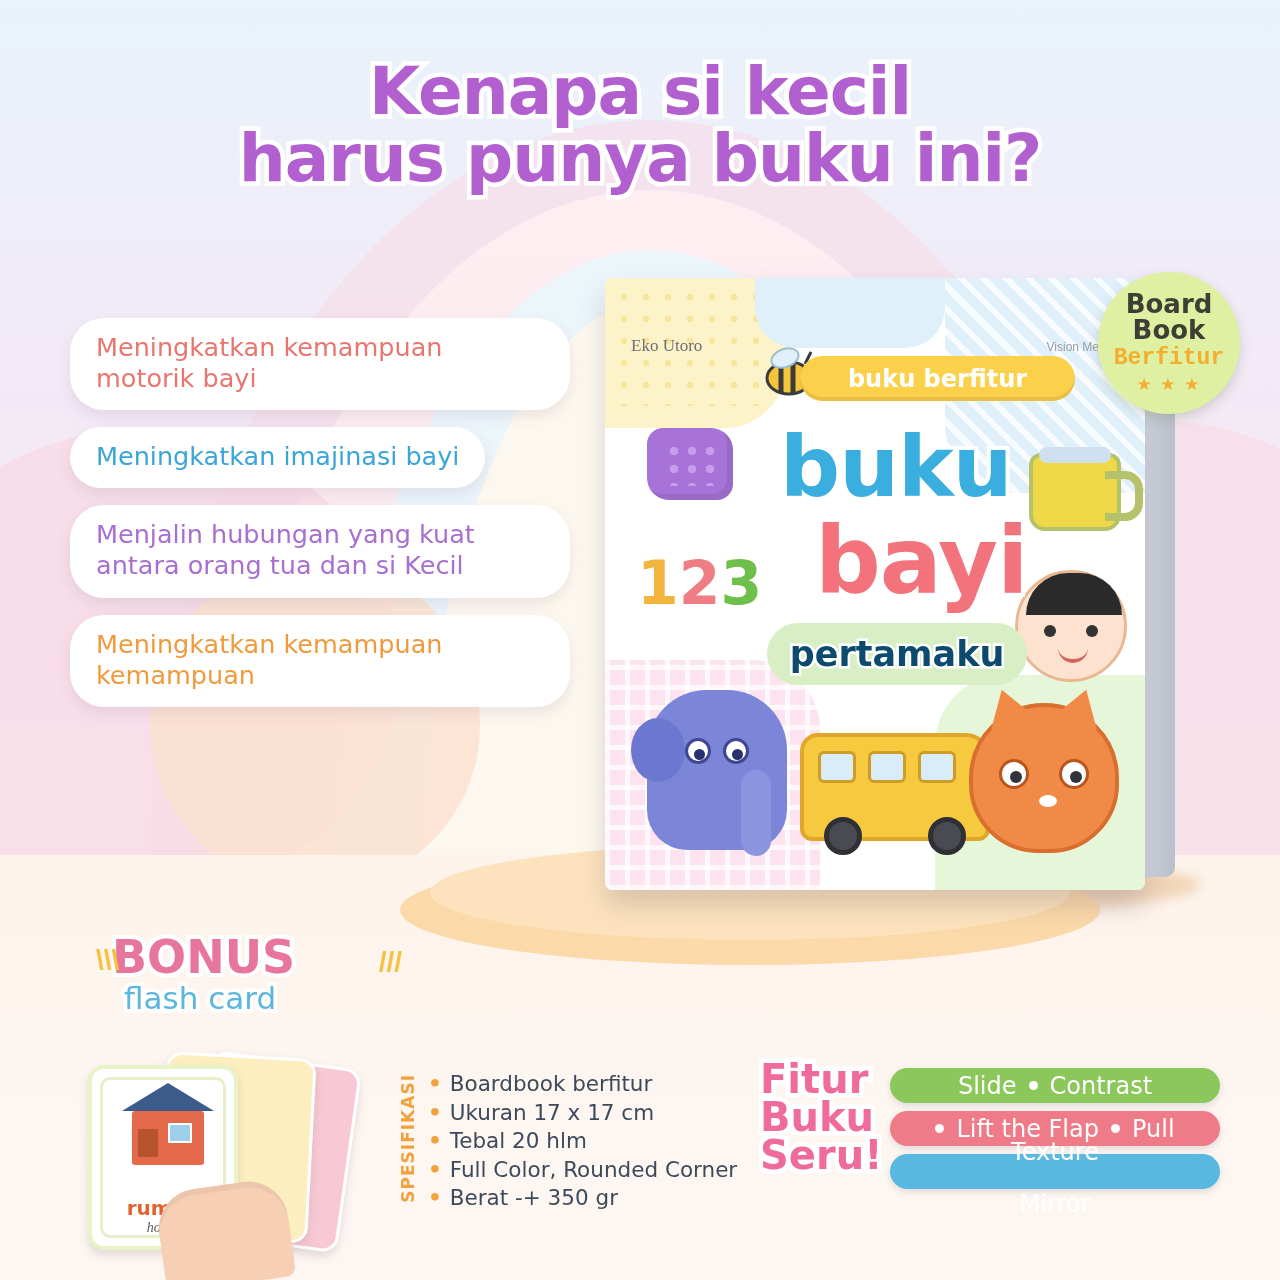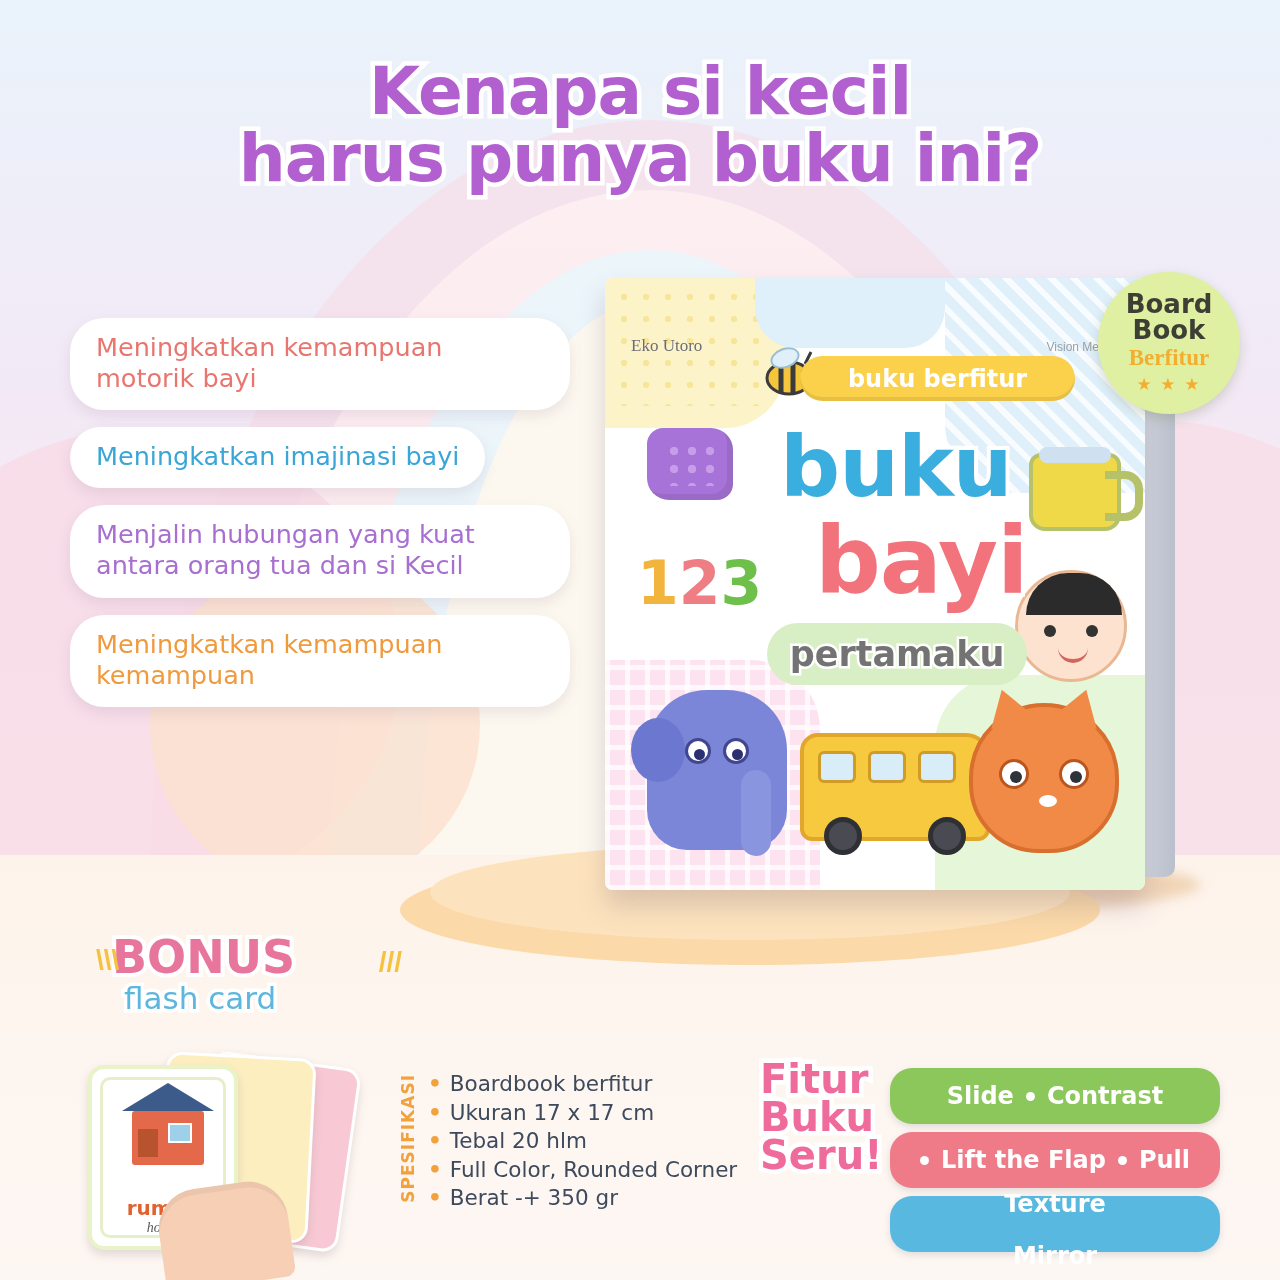--- a/index.html
+++ b/index.html
@@ -158,21 +158,21 @@
     font-size: 92px; color: #f2737b; letter-spacing: -1px;
     -webkit-text-stroke: 8px #fff; paint-order: stroke fill;
   }
   .title-pill {
     position: absolute; left: 162px; top: 345px; width: 260px; height: 62px;
     background: #d8eec4; border-radius: 31px;
     display:flex; align-items:center; justify-content:center;
   }
   .title-pert {
     font-family: "DejaVu Sans", sans-serif; font-weight: bold;
-    font-size: 35px; color: #737373;
+    font-size: 35px; color: #0c4a6e;
     -webkit-text-stroke: 5px #fff; paint-order: stroke fill;
   }
 
   
   .pillow {
     position:absolute; left:42px; top:150px; width:86px; height:72px;
     background:#a873d8; border-radius:16px 22px 16px 22px;
     box-shadow: inset -6px -6px 0 rgba(0,0,0,.08);
   }
   .pillow:after{content:""; position:absolute; left:18px; top:14px; width:50px; height:44px;
@@ -228,21 +228,21 @@
 
   
   .badge {
     position: absolute; right: 40px; top: 272px; width: 142px; height: 142px;
     background: #dff0a2; border-radius: 50%;
     display:flex; flex-direction:column; align-items:center; justify-content:center;
     box-shadow: 0 5px 12px rgba(120,130,90,.28);
     text-align:center;
   }
   .badge .b1 { font-family:"DejaVu Sans",sans-serif; font-weight:bold; font-size:26px; color:#3e3f34; line-height:1.0;}
-  .badge .b2 { font-family:Liberation Serif, serif; font-weight:bold; font-size:23px; color:#f4ae2e; margin-top:2px;}
+  .badge .b2 { font-family:Liberation Mono, monospace; font-weight:bold; font-size:23px; color:#f4ae2e; margin-top:2px;}
   .badge .stars{ color:#f4ae2e; font-size:17px; letter-spacing:2px; margin-top:3px;}
 
   
   .bonus {
     position:absolute; left:78px; top:930px; width:330px;
   }
   .bonus .b-title {
     font-family:"DejaVu Sans",sans-serif; font-weight:bold; font-size:46px;
     color:#e7759c; -webkit-text-stroke:8px #fff; paint-order: stroke fill;
     margin-left: 34px;
@@ -301,23 +301,23 @@
   
   .fitur-title {
     position:absolute; left:760px; top:1060px; width:145px;
     font-family:"DejaVu Sans",sans-serif; font-weight:bold; font-size:40px;
     line-height:.95; color:#ef6b9c;
     -webkit-text-stroke:9px #fff; paint-order: stroke fill;
   }
   .fitur-title span{display:block;}
   .fbars { position:absolute; left:890px; top:1068px; width:330px; }
   .fbar {
-    height:56px; border-radius:22px; margin-bottom:8px;
+    height:35px; border-radius:22px; margin-bottom:8px;
     display:flex; align-items:center; justify-content:center; gap:12px;
-    color:#fff; font-family:"DejaVu Sans",sans-serif; font-weight:bold; font-size:24px;
+    color:#fff; font-family:"DejaVu Sans",sans-serif; font-weight:normal; font-size:24px;
     box-shadow: 0 3px 7px rgba(100,100,110,.18);
     padding: 0 14px;
   }
   .fbar .dot{ width:9px; height:9px; background:#fff; border-radius:50%; display:inline-block;}
   .fbar.g{background:#8cc75b;} .fbar.r{background:#ef7a88;} .fbar.b{background:#59b8e0;flex-direction:column;}
 </style>
 </head>
 <body>
 
 <div class="bg">

